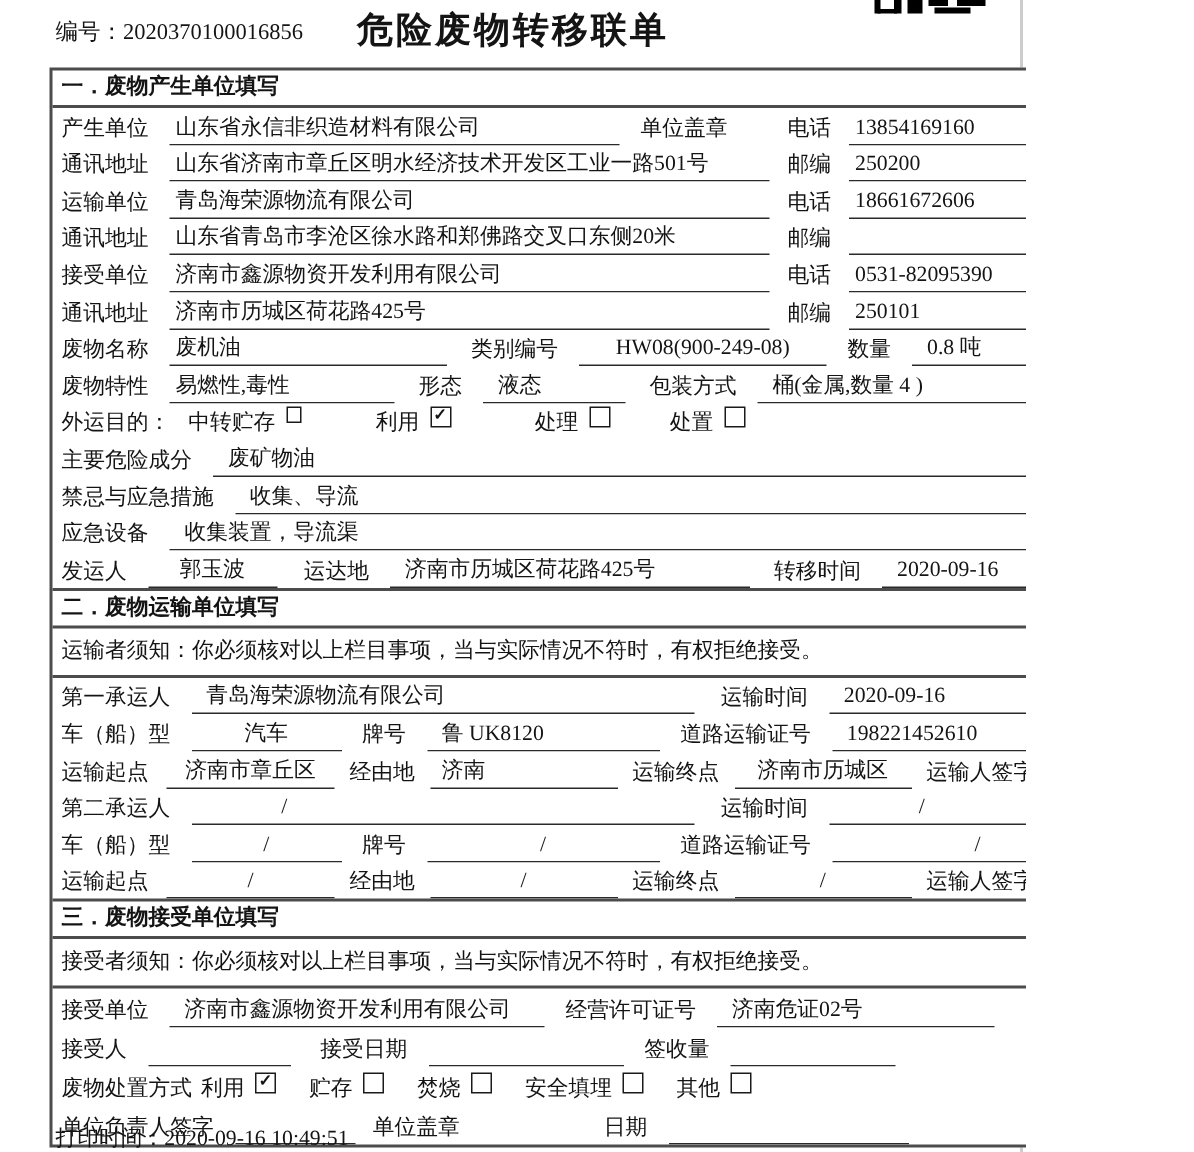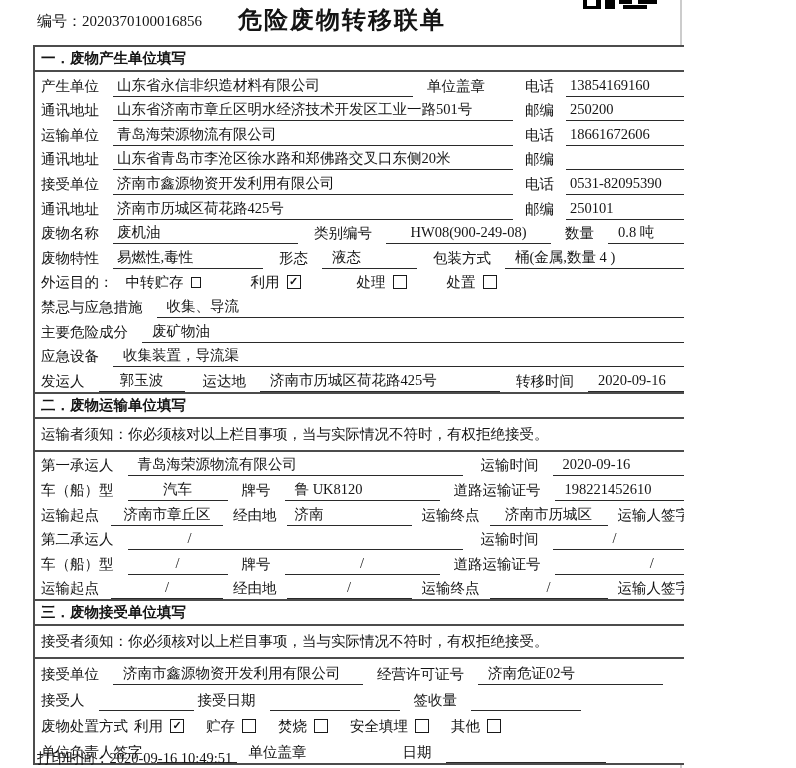--- a/index.html
+++ b/index.html
@@ -18,21 +18,21 @@
   .row{display:flex;align-items:flex-end;height:24.6px;padding:0 8px 0 6px;white-space:nowrap;overflow:hidden;}
   .row3{height:26px;}
   .notice{height:31px;line-height:31px;padding:0 6px;border-bottom:2px solid #4c4c4c;white-space:nowrap;overflow:hidden;}
   .lbl{flex:none;line-height:22px;margin-right:14px;}
   .u{display:inline-block;border-bottom:1px solid #2a2a2a;line-height:22px;padding:0 4px;min-height:22px;box-sizing:border-box;}
   .c{text-align:center;}
   .fill{flex:1;min-width:20px;}
   .main{flex:1;display:flex;align-items:flex-end;margin-right:12px;min-width:0;}
   .rcol{flex:none;width:224px;display:flex;align-items:flex-end;}
   .rcol .lbl{margin-right:12px;}
-  .cbi{display:inline-flex;align-items:center;line-height:22px;}
+  .cbi{display:inline-flex;align-items:flex-start;line-height:22px;}
   .cb{display:inline-block;width:12px;height:12px;border:1.5px solid #1a1a1a;margin-left:7px;
       line-height:11px;text-align:center;font-size:11px;font-weight:bold;}
   .cb i{font-style:normal;}
   .cb.sm{width:8px;height:9px;border-width:1px;}
   .print-time{position:absolute;left:37px;top:749px;}
 </style>
 </head>
 <body>
 
 <div class="page">
@@ -154,27 +154,27 @@
         <span>处理</span>
         <span class="cb"></span>
       </span>
       <span class="cbi" style="margin-left:40px">
         <span>处置</span>
         <span class="cb"></span>
       </span>
     </div>
 
     <div class="row">
+      <span class="lbl">主要危险成分</span>
+      <span class="u fill" style="padding-left:10px">废矿物油</span>
+    </div>
+
+    <div class="row">
       <span class="lbl">禁忌与应急措施</span>
       <span class="u fill" style="padding-left:10px">收集、导流</span>
-    </div>
-
-    <div class="row">
-      <span class="lbl">主要危险成分</span>
-      <span class="u fill" style="padding-left:10px">废矿物油</span>
     </div>
 
     <div class="row">
       <span class="lbl">应急设备</span>
       <span class="u fill" style="padding-left:10px">收集装置，导流渠</span>
     </div>
 
     <div class="row">
       <span class="lbl">发运人</span>
       <span class="u c" style="width:86px">郭玉波</span>
@@ -247,21 +247,21 @@
     <div class="row row3">
       <span class="lbl">接受单位</span>
       <span class="u" style="width:250px;padding-left:10px">济南市鑫源物资开发利用有限公司</span>
       <span class="lbl" style="margin-left:14px">经营许可证号</span>
       <span class="u" style="width:185px;padding-left:10px">济南危证02号</span>
     </div>
 
     <div class="row row3">
       <span class="lbl">接受人</span>
       <span class="u" style="width:95px"></span>
-      <span class="lbl" style="margin-left:4px">接受日期</span>
+      <span class="lbl" style="margin-left:20px">接受日期</span>
       <span class="u" style="width:130px"></span>
       <span class="lbl" style="margin-left:14px">签收量</span>
       <span class="u" style="width:110px"></span>
     </div>
 
     <div class="row row3">
       <span class="lbl" style="margin-right:6px">废物处置方式</span>
       <span class="cbi">
         <span>利用</span>
         <span class="cb"><i>✓</i></span>

